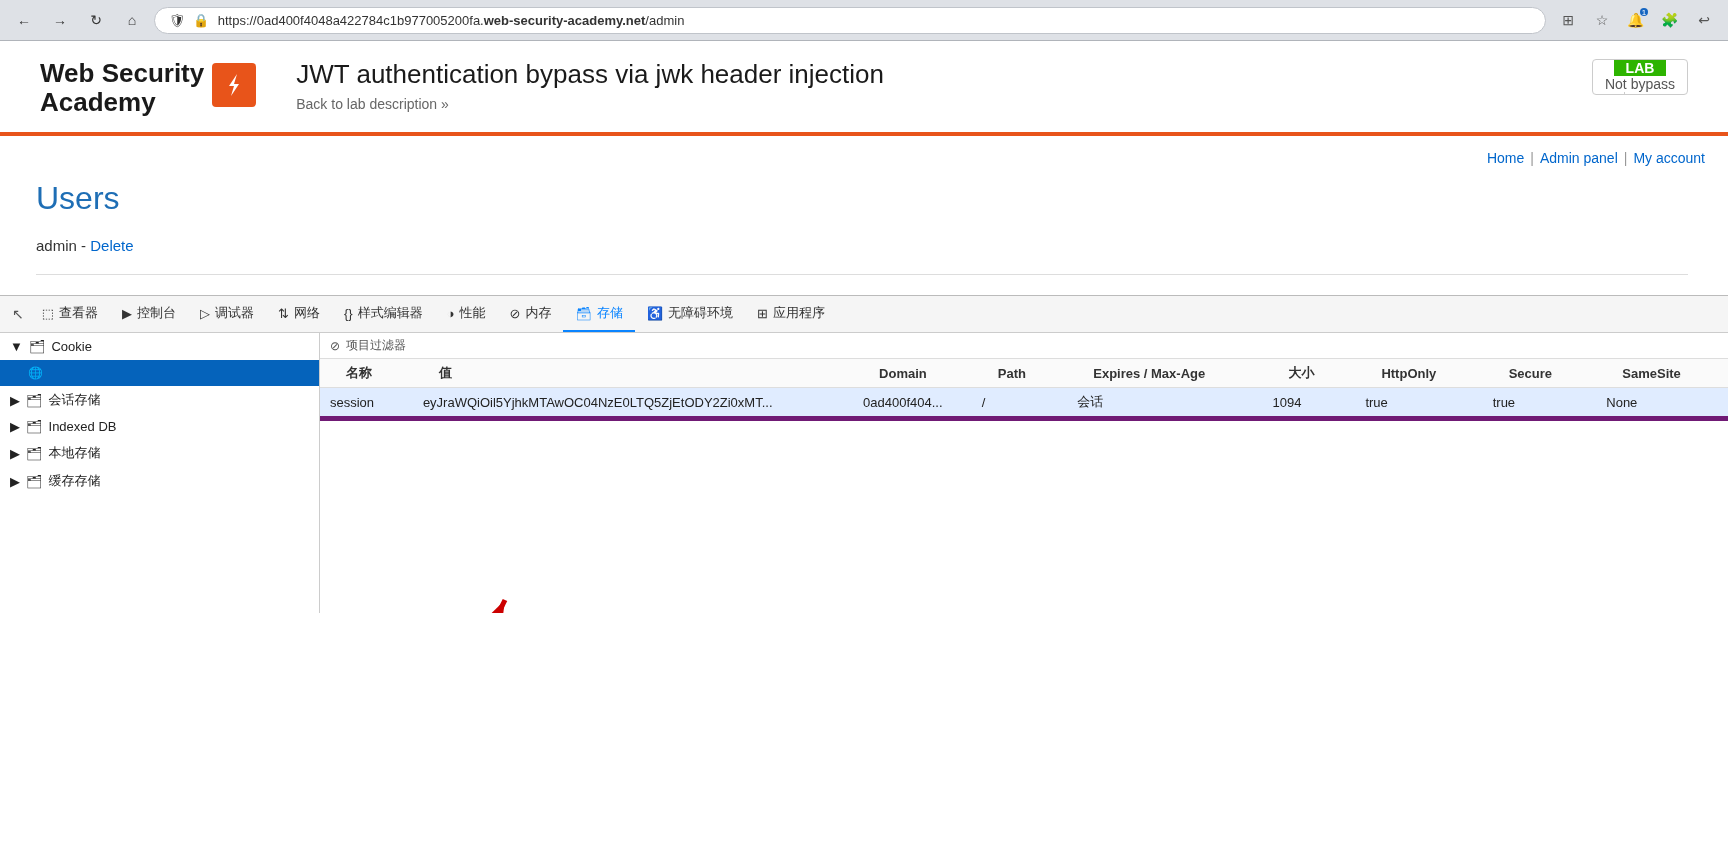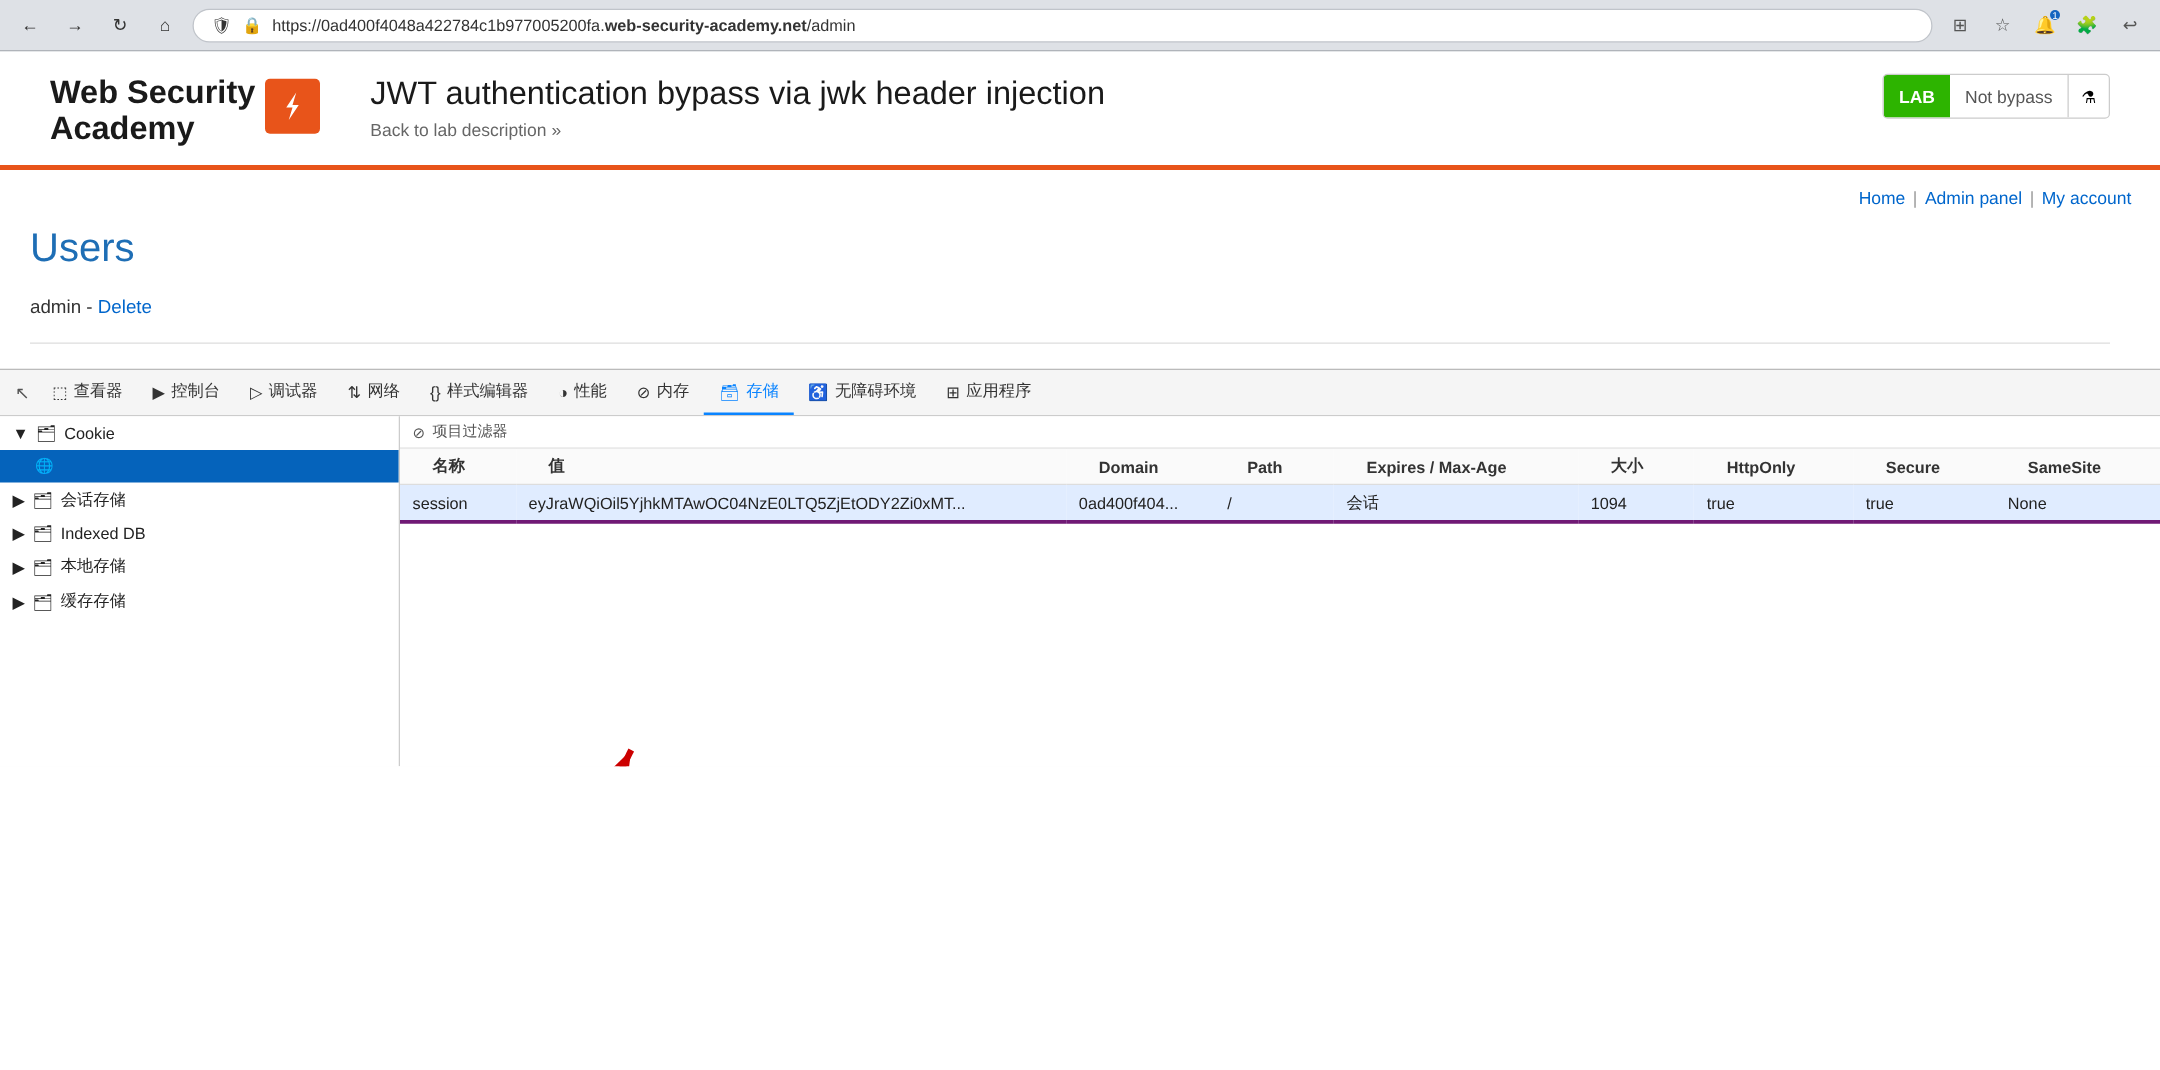--- a/index.html
+++ b/index.html
@@ -77,20 +77,21 @@
       font-size: 14px;
       text-decoration: none;
       display: flex; align-items: center; gap: 4px;
     }
     .lab-status {
       display: flex; align-items: center; gap: 0;
       border: 1px solid #ccc;
       border-radius: 4px;
       overflow: hidden;
       height: 36px;
+      flex-direction: column;
     }
     .lab-badge {
       background: #2db400;
       color: #fff;
       font-weight: 700;
       font-size: 14px;
       padding: 0 12px;
       height: 100%;
       display: flex; align-items: center;
     }
@@ -127,21 +128,21 @@
       font-size: 14px;
     }
     .site-nav a {
       color: #0066cc;
       text-decoration: none;
     }
     .site-nav .sep { color: #999; }
 
     
     .main-content {
-      padding: 0 40px 20px 24px;
+      padding: 0 40px 20px 36px;
     }
     .page-title {
       font-size: 32px;
       font-weight: 400;
       color: #1e6eb5;
       margin-bottom: 20px;
     }
     .user-list { margin-bottom: 10px; }
     .user-row { margin-bottom: 8px; font-size: 15px; color: #333; }
     .user-row a { color: #0066cc; text-decoration: none; }
@@ -244,21 +245,21 @@
       text-align: left;
       padding: 5px 26px;
       border-bottom: 1px solid #ddd;
       color: #333;
       font-weight: 600;
       background: #fafafa;
       white-space: nowrap;
     }
     .cookie-table td {
       padding: 5px 10px;
-      border-bottom: 3px solid #701a75;
+      border-bottom: 5px solid #701a75;
       color: #222;
       white-space: nowrap;
     }
     .cookie-table tr.selected-row td {
       background: #e0ecff;
     }
 
     
     .annotation-container {
       position: relative;

